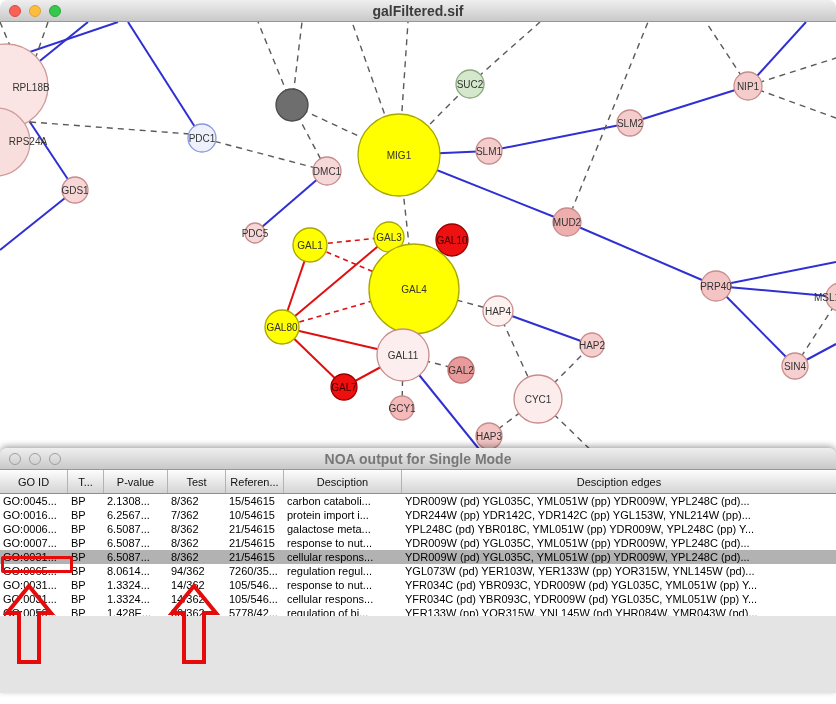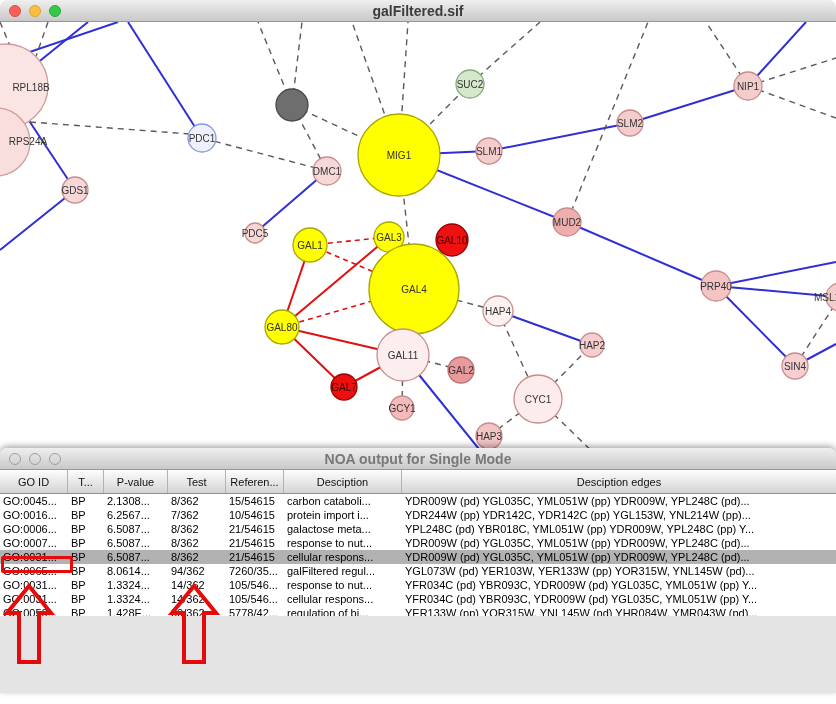--- a/index.html
+++ b/index.html
@@ -237,21 +237,21 @@
         <div class="td">21/54615</div>
         <div class="td">cellular respons...</div>
         <div class="td">YDR009W (pd) YGL035C, YML051W (pp) YDR009W, YPL248C (pd)...</div>
       </div>
       <div class="tr">
         <div class="td">GO:0065...</div>
         <div class="td">BP</div>
         <div class="td">8.0614...</div>
         <div class="td">94/362</div>
         <div class="td">7260/35...</div>
-        <div class="td">galFiltered regul...</div>
+        <div class="td">regulation regul...</div>
         <div class="td">YGL073W (pd) YER103W, YER133W (pp) YOR315W, YNL145W (pd)...</div>
       </div>
       <div class="tr">
         <div class="td">GO:0031...</div>
         <div class="td">BP</div>
         <div class="td">1.3324...</div>
         <div class="td">14/362</div>
         <div class="td">105/546...</div>
         <div class="td">response to nut...</div>
         <div class="td">YFR034C (pd) YBR093C, YDR009W (pd) YGL035C, YML051W (pp) Y...</div>

